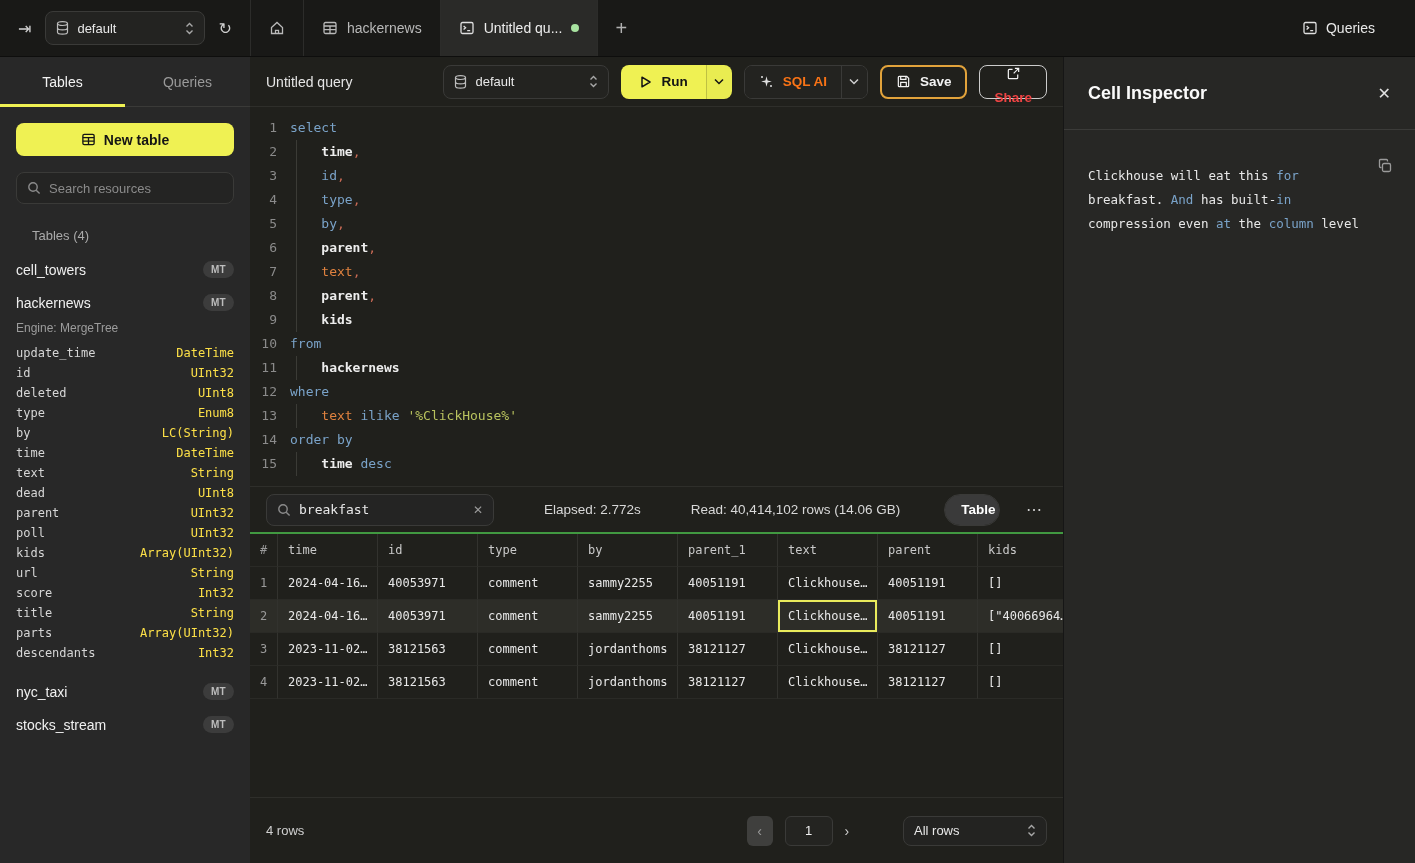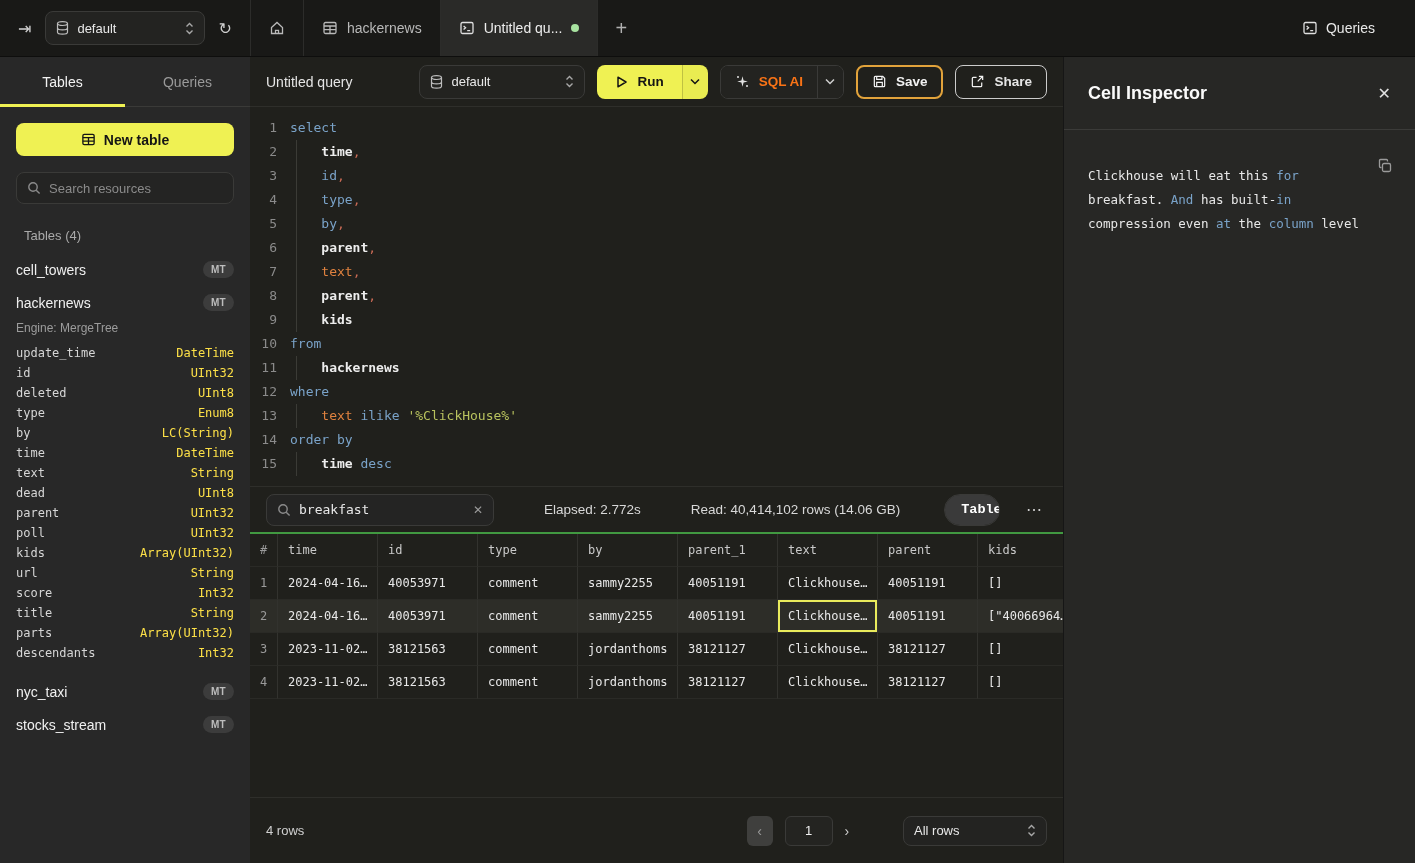--- a/index.html
+++ b/index.html
@@ -36,21 +36,21 @@
   .side-tabs{ display:flex; height:50px; border-bottom:1px solid #3a3a38; }
   .side-tab{ flex:1; display:flex; align-items:center; justify-content:center; font-size:14px; color:#9a9a9a; cursor:pointer; position:relative; }
   .side-tab.active{ color:#f2f2f2; }
   .side-tab.active::after{ content:""; position:absolute; left:0; right:0; bottom:-1px; height:3px; background:#eff153; }
   .new-table-btn{ margin:16px; height:33px; border:none; border-radius:8px; background:#eff153; color:#141414; font-family:inherit;
     font-size:14px; font-weight:bold; display:flex; align-items:center; justify-content:center; gap:8px; cursor:pointer; }
   .search-box{ margin:0 16px 18px; height:32px; background:#242423; border:1px solid #3a3a38; border-radius:8px; display:flex; align-items:center; gap:8px; padding:0 10px; }
   .search-box input{ flex:1; min-width:0; background:transparent; border:none; outline:none; color:#e8e8e8; font-family:inherit; font-size:13px; }
   .search-box input::placeholder{ color:#8b8b8b; }
   .side-scroll{ flex:1; overflow:hidden; padding:0 16px; }
-  .side-section{ color:#aaaaaa; font-size:13px; margin:6px 8px 10px; }
+  .side-section{ color:#aaaaaa; font-size:13px; margin:6px 16px 10px; }
   .tbl-item{ display:flex; align-items:center; justify-content:space-between; height:33px; cursor:pointer; }
   .tbl-name{ font-size:14px; color:#f0f0f0; }
   .badge{ background:#3c3c3c; color:#bdbdbd; font-size:10px; font-weight:bold; border-radius:9px; padding:3px 8px; letter-spacing:.3px; }
   .engine-line{ font-size:12px; color:#9c9c9c; margin:2px 0 8px; }
   .col-row{ display:flex; justify-content:space-between; height:20px; align-items:center; font-family:"DejaVu Sans Mono", monospace; font-size:12px; }
   .col-name{ color:#d6d6d6; }
   .col-type{ color:#fde047; }
   .cols-block{ margin-bottom:12px; }
 
   
@@ -58,39 +58,39 @@
   .q-toolbar{ height:50px; display:flex; align-items:center; padding:0 16px; border-bottom:1px solid #2e2e2a; gap:12px; }
   .q-title{ font-size:14px; color:#e5e5e5; flex:1; }
   .q-toolbar .select{ height:34px; width:166px; background:#232320; }
   .split-btn{ display:flex; border-radius:8px; overflow:hidden; cursor:pointer; }
   .run-btn .seg-main{ background:#eff153; color:#141414; display:flex; align-items:center; gap:9px; padding:0 18px; height:34px; font-size:13.5px; font-weight:bold; }
   .run-btn .seg-arrow{ background:#e9ec51; border-left:1px solid rgba(0,0,0,.18); width:26px; display:flex; align-items:center; justify-content:center; color:#141414; }
   .ai-btn{ border:1px solid #3a3a38; }
   .ai-btn .seg-main{ background:#232320; color:#f97316; display:flex; align-items:center; gap:9px; padding:0 14px; height:32px; font-size:13.5px; font-weight:bold; }
   .ai-btn .seg-arrow{ background:#232320; border-left:1px solid #3a3a38; width:26px; display:flex; align-items:center; justify-content:center; color:#cfcfcf; }
   .save-btn{ height:34px; border:2px solid #e2a33b; border-radius:8px; background:transparent; color:#f2f2f2; font-family:inherit; font-size:13.5px; font-weight:bold; display:flex; align-items:center; gap:9px; padding:0 14px; cursor:pointer; }
-  .share-btn{ height:34px; border:1px solid #cccccc; border-radius:8px; background:transparent; color:#e5e5e5; font-family:inherit; font-size:13.5px; font-weight:bold; display:flex; align-items:center; gap:9px; padding:0 14px; cursor:pointer; }
+  .share-btn{ height:34px; border:1px solid #cccccc; border-radius:8px; background:transparent; color:#ef4444; font-family:inherit; font-size:13.5px; font-weight:bold; display:flex; align-items:center; gap:9px; padding:0 14px; cursor:pointer;flex-direction:column; }
 
   
   .editor{ height:379px; padding-top:9px; font-family:"DejaVu Sans Mono", monospace; font-size:13px; overflow:hidden; }
   .ed-line{ display:flex; height:24px; line-height:24px; position:relative; }
   .ed-line .ln{ width:40px; text-align:right; padding-right:13px; color:#8b8b8b; flex:none; }
   .ed-line .code{ white-space:pre; }
   .ed-line.ind::before{ content:""; position:absolute; left:46px; top:0; bottom:0; width:1px; background:#3b3b36; }
   .t-kw{ color:#7aa3c9; } .t-ident{ color:#ededed; font-weight:bold; }
   .t-col{ color:#e0823f; } .t-str{ color:#b8c25e; } .t-punct{ color:#c96a55; }
 
   
   .res-toolbar{ height:46px; border-top:1px solid #2e2e2a; display:flex; align-items:center; padding:0 16px; gap:22px; }
   .res-search{ width:228px; margin:0; }
   .res-search input{ font-family:"DejaVu Sans Mono", monospace; }
   .clear-x{ color:#9a9a9a; cursor:pointer; font-size:12px; }
   .stat{ color:#d8d8d8; font-size:13.5px; white-space:nowrap;margin-left:28px; }
   .res-spacer{ flex:1; }
-  .view-toggle{ display:flex; border:1px solid #3a3a38; border-radius:16px; overflow:hidden; height:32px;font-family:Liberation Mono, monospace; }
+  .view-toggle{ display:flex; border:1px solid #3a3a38; border-radius:16px; overflow:hidden; height:32px; }
   .view-seg{ padding:0 16px; display:flex; align-items:center; font-size:13.5px; color:#b5b5b5; cursor:pointer; }
   .view-seg.active{ background:#3a3a3a; color:#ffffff; font-weight:bold; }
   .more-btn{ color:#cfcfcf; font-size:16px; letter-spacing:1px; }
 
   .grid{ border-top:2px solid #419941; font-family:"DejaVu Sans Mono", monospace; font-size:12px; }
   .g-row{ display:grid; grid-template-columns:28px 100px 100px 100px 100px 100px 100px 100px 1fr; height:33px; }
   .g-cell{ line-height:32px; padding:0 0 0 10px; border-right:1px solid #32322e; border-bottom:1px solid #2a2a26; color:#e8e8e8; white-space:nowrap; overflow:hidden; }
   .g-cell:last-child{ border-right:none; }
   .g-head .g-cell{ color:#c9c9c9; }
   .g-cell.idx{ padding-left:0; text-align:center; color:#9a9a9a; }

